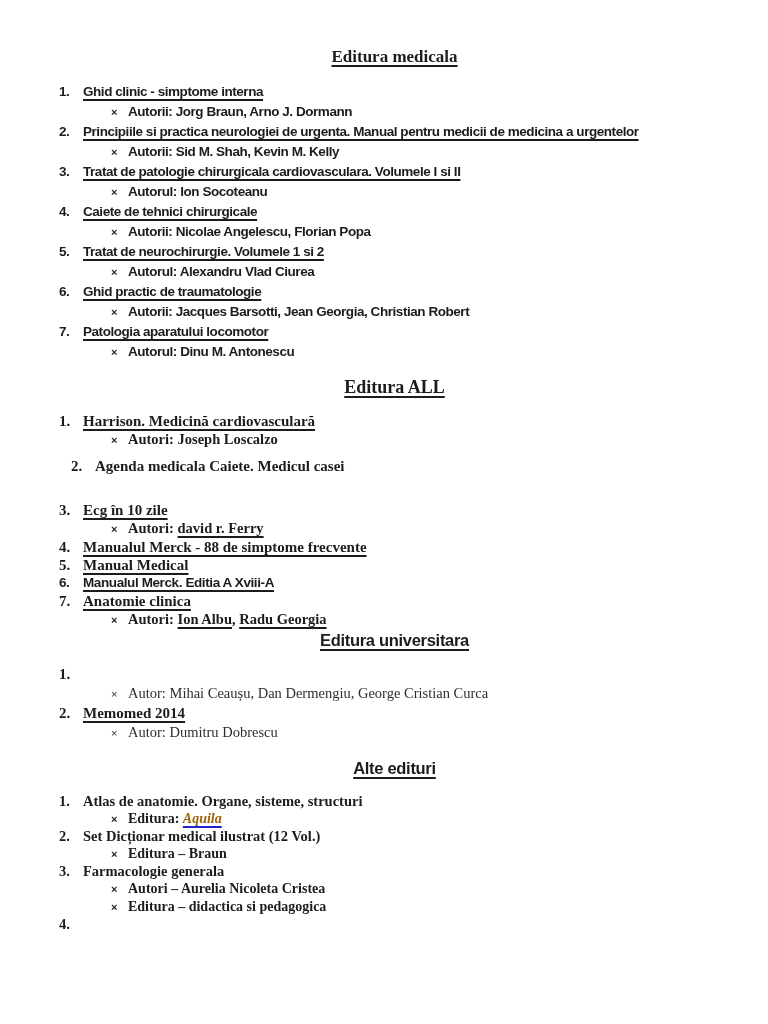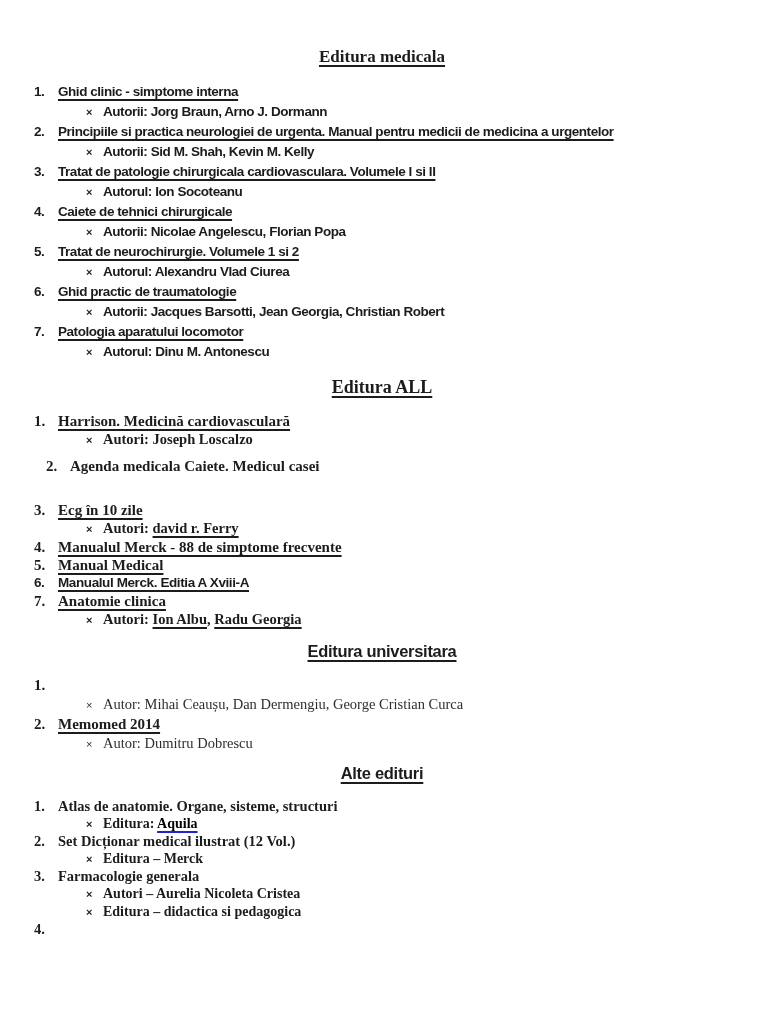--- a/index.html
+++ b/index.html
@@ -1,19 +1,19 @@
 <!DOCTYPE html>
 <html><head>
 <meta charset="utf-8">
 <style>
   * { margin:0; padding:0; box-sizing:border-box; }
   html,body { background:#ffffff; }
   .page {
     position:relative; width:768px; height:1024px; background:#ffffff;
-    padding:46px 38px 0 34px; overflow:hidden; color:#1c1c1c;
+    padding:46px 38px 0 59px; overflow:hidden; color:#1c1c1c;
   }
   .h { text-align:center; font-weight:bold; line-height:22px; }
   .h .hu { text-decoration:underline; text-decoration-thickness:1.6px; text-underline-offset:3px; }
   .hserif { font-family:"Liberation Serif", serif; font-size:17px; }
   .hserif.big { font-size:18px; }
   .hsans { font-family:"Liberation Sans", sans-serif; font-size:16.5px; letter-spacing:-0.3px; }
 
   .row { display:flex; align-items:baseline; }
   .num { flex:0 0 24px; }
   .sub { display:flex; align-items:baseline; padding-left:52px; }
@@ -40,22 +40,22 @@
   .s3 .row { line-height:19px; font-size:15px; font-weight:bold; }
   .s3 .sub { line-height:19px; font-size:14.5px; font-weight:normal; color:#2e2e2e; }
   .s3 .sub .bullet { font-weight:normal; }
 
   
   .s4 { margin-top:14px; font-family:"Liberation Serif", serif; font-weight:bold; }
   .s4 .row { line-height:17px; font-size:14.5px; }
   .s4 .sub { line-height:17px; font-size:14px; }
 
   .hmt2 { margin-top:14px; }
-  .hmt3 { margin-top:11px; }
-  .hmt4 { margin-top:8px; }
+  .hmt3 { }
+  .hmt4 { margin-top:14px; }
 
   .link { cursor:pointer; }
 </style>
 </head>
 <body>
 
 <div class="page">
 
   <div class="h hserif">
     <span class="hu">Editura medicala</span>
@@ -202,30 +202,30 @@
     <span class="hu">Alte edituri</span>
   </div>
 
   <div class="s4">
     <div class="row">
       <span class="num">1.</span>
       <span>Atlas de anatomie. Organe, sisteme, structuri</span>
     </div>
     <div class="sub">
       <span class="bullet">×</span>
-      <span><span>Editura: </span><span class="u link" style="color: #000000; text-decoration-color: rgb(35, 35, 205);">Aquila</span></span>
+      <span><span>Editura: </span><span class="u link" style="color: #a16207; text-decoration-color: rgb(35, 35, 205); font-style: italic;">Aquila</span></span>
     </div>
 
     <div class="row">
       <span class="num">2.</span>
       <span>Set Dicționar medical ilustrat (12 Vol.)</span>
     </div>
     <div class="sub">
       <span class="bullet">×</span>
-      <span>Editura – Merck</span>
+      <span>Editura – Braun</span>
     </div>
 
     <div class="row">
       <span class="num">3.</span>
       <span>Farmacologie generala</span>
     </div>
     <div class="sub">
       <span class="bullet">×</span>
       <span>Autori – Aurelia Nicoleta Cristea</span>
     </div>

